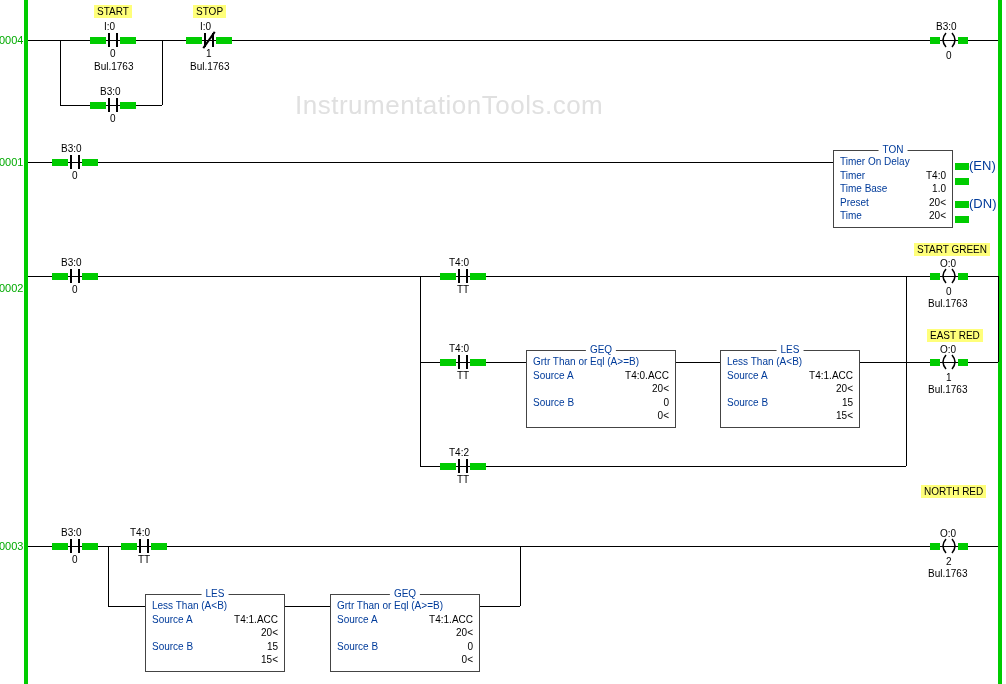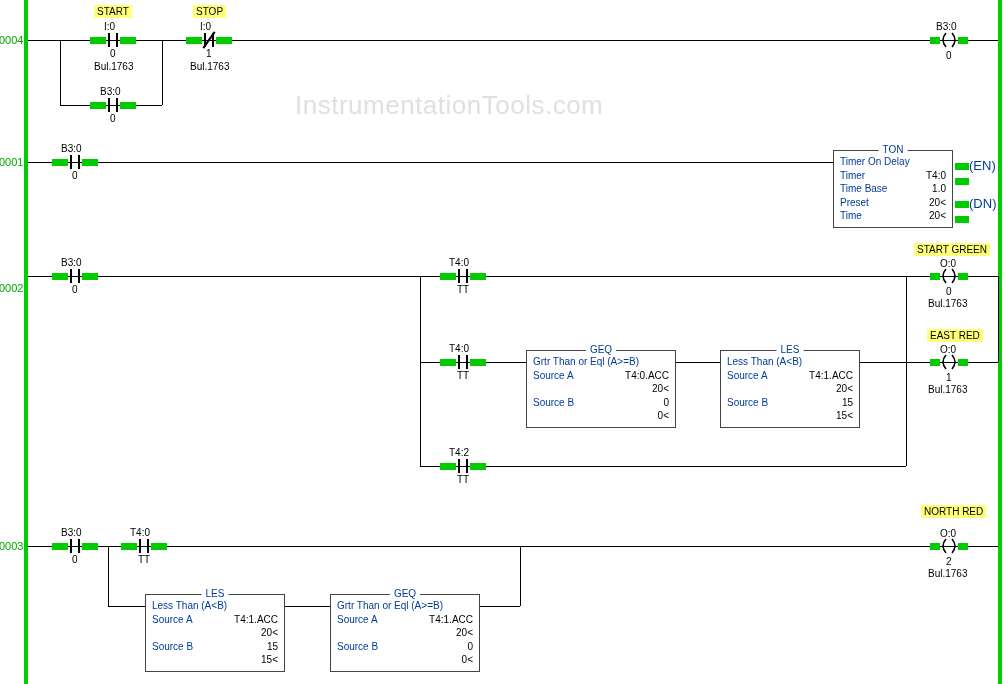--- a/index.html
+++ b/index.html
@@ -235,21 +235,21 @@
     <div class="grn grn-r"></div>
   </div>
 <div class="txt" style="left:72px;top:554px">0</div>
 <div class="txt" style="left:130px;top:527px">T4:0</div>
 <div class="xic" style="left:131px;top:539px">
     <div class="grn grn-l"></div>
     <div class="grn grn-r"></div>
   </div>
 <div class="txt" style="left:138px;top:554px">TT</div>
 
-<div class="txt" style="left:921px;top:506px"><span class="hl">NORTH RED</span></div>
+<div class="txt" style="left:921px;top:486px"><span class="hl">NORTH RED</span></div>
 <div class="txt" style="left:940px;top:528px">O:0</div>
 <div class="ote" style="left:938px;top:539px">
   <svg width="22" height="18">
       <path d="M8 2 Q2 9 8 16" fill="none" stroke="#000" stroke-width="1.5"></path>
       <path d="M14 2 Q20 9 14 16" fill="none" stroke="#000" stroke-width="1.5"></path>
     </svg>
   <div class="grn grn-lc"></div>
     <div class="grn grn-rc"></div>
 </div>
 <div class="txt" style="left:946px;top:556px">2</div>

